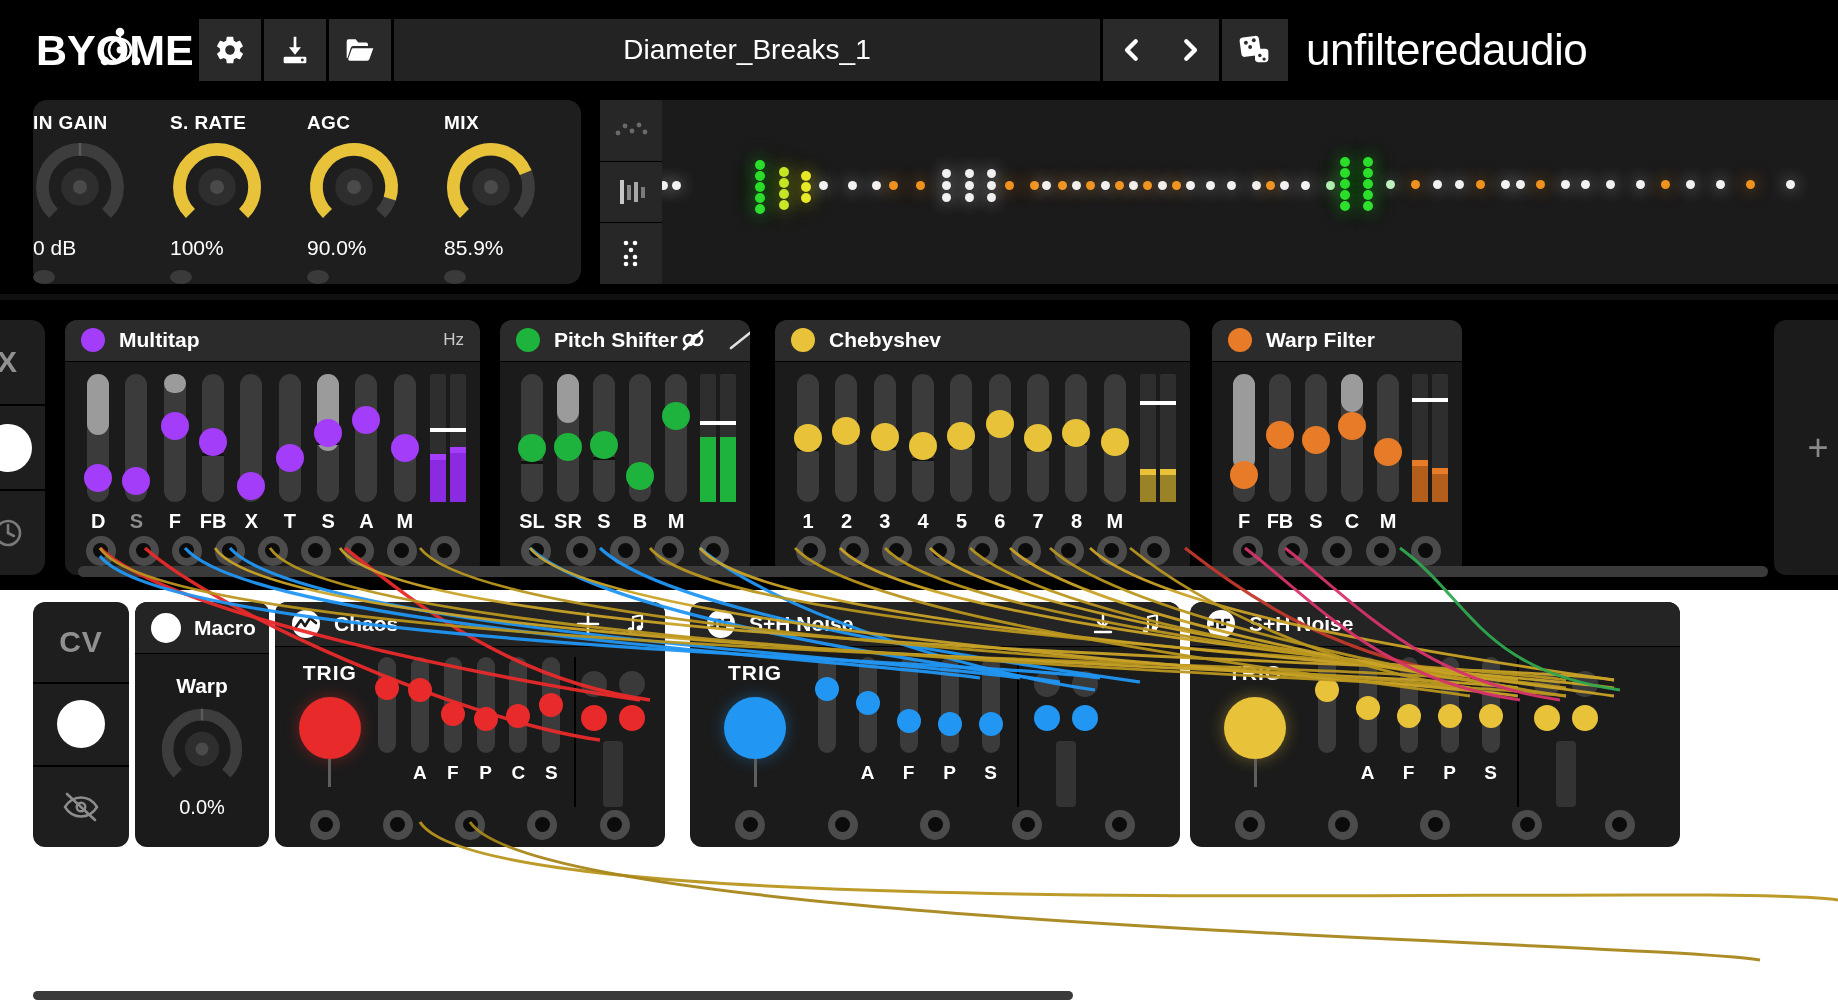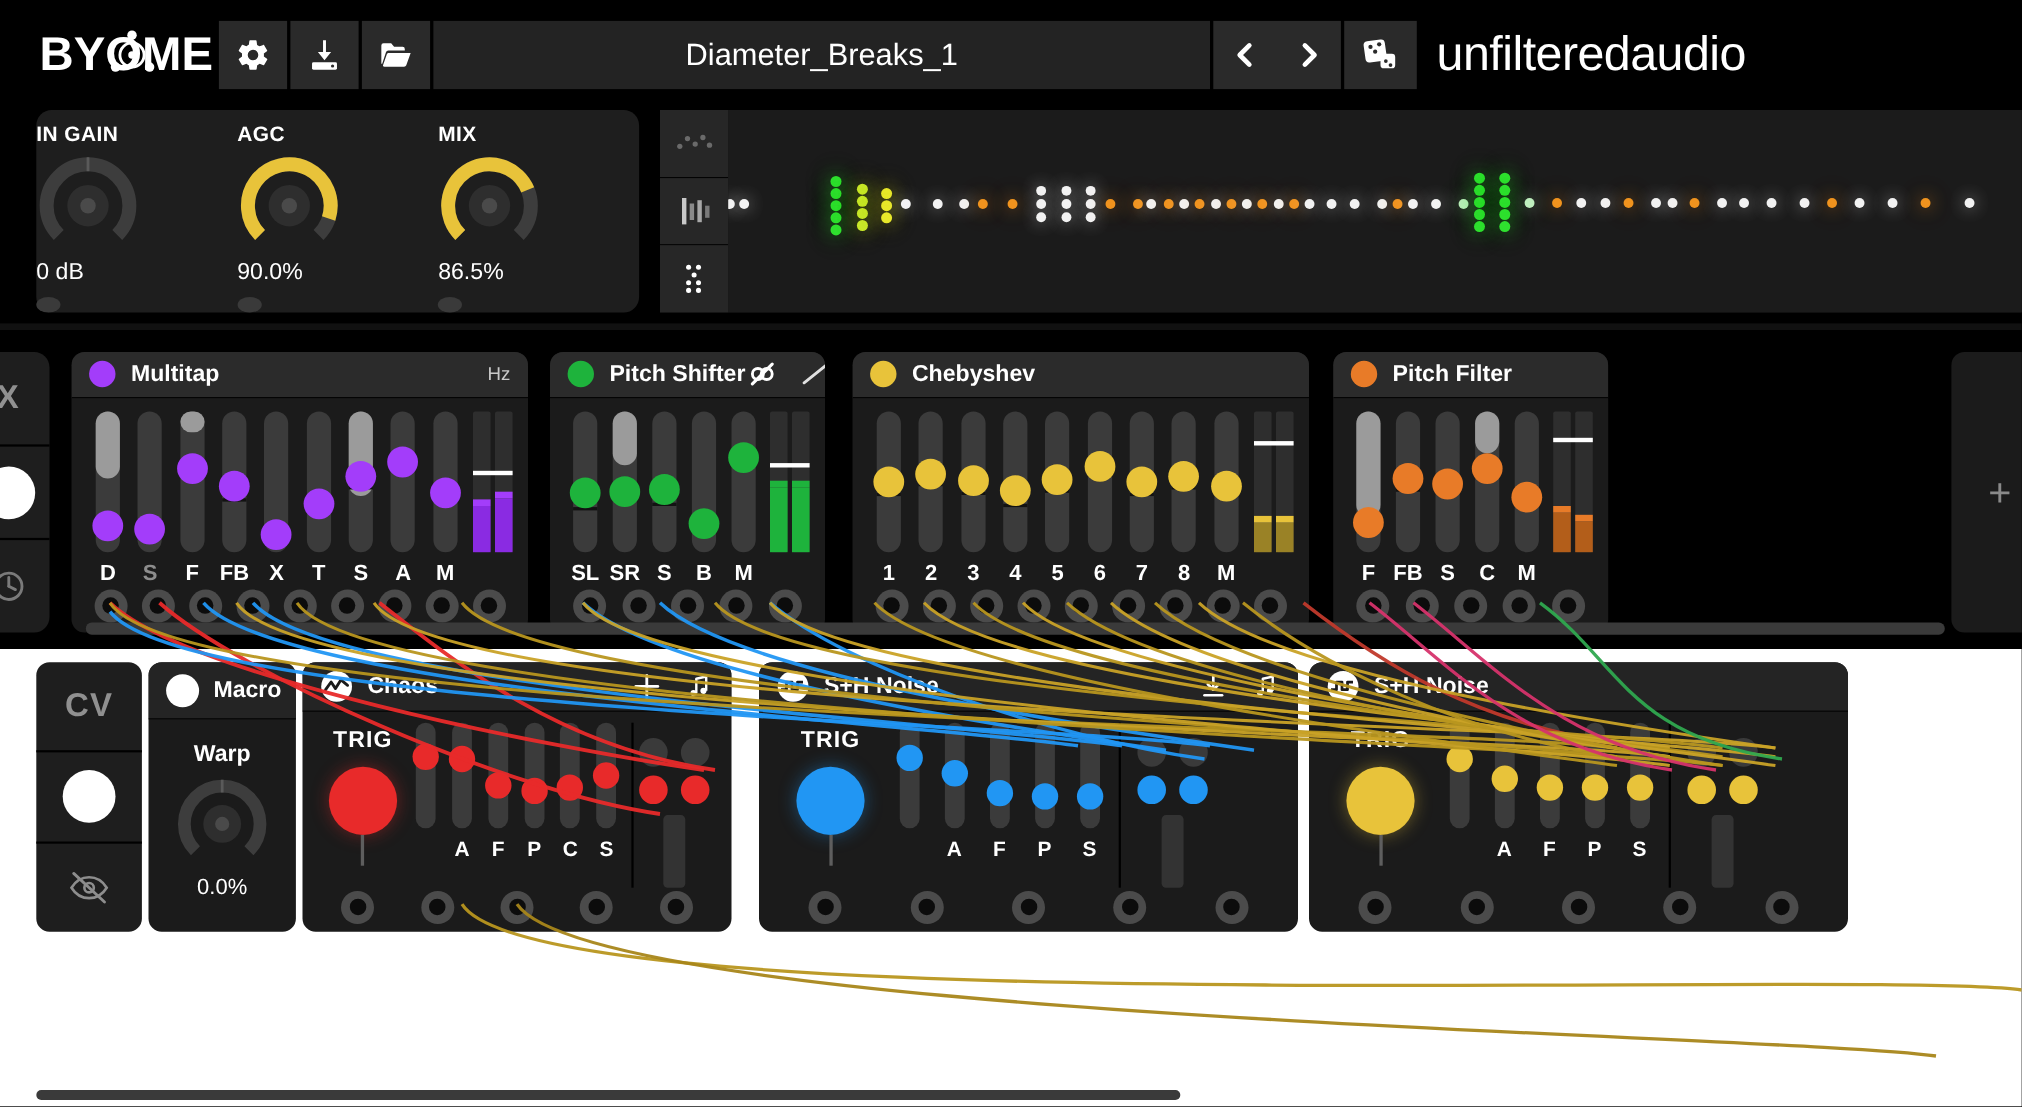--- a/index.html
+++ b/index.html
@@ -264,39 +264,50 @@
           <div class="gknob-dial"><svg viewBox="0 0 94 94" width="94" height="94">
               <path d="M 20.412785027385816 73.58721497261419 A 37.6 37.6 0 1 1 73.58721497261419 73.58721497261418" stroke="#3d3d3d" stroke-width="12.690000000000001" fill="none"></path>
               <line x1="47" y1="3.054999999999998" x2="47" y2="15.745" stroke="#5a5a5a" stroke-width="2.5"></line>
               <circle cx="47" cy="47" r="18.8" fill="#2e2e2e"></circle>
               <circle cx="47" cy="47" r="7.05" fill="#4a4a4a"></circle>
             </svg></div>
           <div class="gknob-val">0 dB</div>
           <div class="gknob-dot"></div>
         </div>
         <div class="gknob">
+          <div class="gknob-label">S. RATE</div>
+          <div class="gknob-dial"><svg viewBox="0 0 94 94" width="94" height="94">
+              <path d="M 20.412785027385816 73.58721497261419 A 37.6 37.6 0 1 1 73.58721497261419 73.58721497261418" stroke="#3d3d3d" stroke-width="12.690000000000001" fill="none"></path>
+              <path d="M 20.412785027385816 73.58721497261419 A 37.6 37.6 0 1 1 73.58721497261419 73.58721497261418" stroke="#e8c33a" stroke-width="12.690000000000001" fill="none"></path>
+              <circle cx="47" cy="47" r="18.8" fill="#2e2e2e"></circle>
+              <circle cx="47" cy="47" r="7.05" fill="#4a4a4a"></circle>
+            </svg></div>
+          <div class="gknob-val">100%</div>
+          <div class="gknob-dot"></div>
+        </div>
+        <div class="gknob">
           <div class="gknob-label">AGC</div>
           <div class="gknob-dial"><svg viewBox="0 0 94 94" width="94" height="94">
               <path d="M 20.412785027385816 73.58721497261419 A 37.6 37.6 0 1 1 73.58721497261419 73.58721497261418" stroke="#3d3d3d" stroke-width="12.690000000000001" fill="none"></path>
               <path d="M 20.412785027385816 73.58721497261419 A 37.6 37.6 0 1 1 82.75972501269777 58.61903898849801" stroke="#e8c33a" stroke-width="12.690000000000001" fill="none"></path>
               <circle cx="47" cy="47" r="18.8" fill="#2e2e2e"></circle>
               <circle cx="47" cy="47" r="7.05" fill="#4a4a4a"></circle>
             </svg></div>
           <div class="gknob-val">90.0%</div>
           <div class="gknob-dot"></div>
         </div>
         <div class="gknob">
           <div class="gknob-label">MIX</div>
           <div class="gknob-dial"><svg viewBox="0 0 94 94" width="94" height="94">
               <path d="M 20.412785027385816 73.58721497261419 A 37.6 37.6 0 1 1 73.58721497261419 73.58721497261418" stroke="#3d3d3d" stroke-width="12.690000000000001" fill="none"></path>
               <path d="M 20.412785027385816 73.58721497261419 A 37.6 37.6 0 1 1 81.73787042242438 32.6111029430726" stroke="#e8c33a" stroke-width="12.690000000000001" fill="none"></path>
               <circle cx="47" cy="47" r="18.8" fill="#2e2e2e"></circle>
               <circle cx="47" cy="47" r="7.05" fill="#4a4a4a"></circle>
             </svg></div>
-          <div class="gknob-val">86.5%</div>
+          <div class="gknob-val">85.9%</div>
           <div class="gknob-dot"></div>
         </div>
       </div>
     <div class="meterpanel">
       <div class="meter-tabs">
         <div class="meter-tab">
           <svg width="40" height="26" viewBox="0 0 40 26">
             <circle cx="7" cy="16" r="2.4" fill="#6a6a6a"></circle>
             <circle cx="14" cy="9" r="2.4" fill="#6a6a6a"></circle>
             <circle cx="21" cy="14" r="2.4" fill="#6a6a6a"></circle>
@@ -782,21 +793,21 @@
           <div class="jack">
             <span class="jack-ring">
               <i></i>
             </span>
           </div>
         </div>
       </div>
       <div class="module" style="left: 1212px; width: 250px; height: 255px;">
         <div class="mod-head">
           <div class="mod-dot" style="background: rgb(232, 123, 40);"></div>
-          <div class="mod-name">Pitch Filter</div>
+          <div class="mod-name">Warp Filter</div>
           <div class="mod-head-right"></div>
         </div>
         <div class="mod-body">
           <div class="sl-col">
             <div class="sl-track">
               <div class="sl-fill" style="top: 0px; height: 96px;"></div>
               <div class="sl-handle" style="background: rgb(232, 123, 40); top: 87px;"></div>
             </div>
             <div class="sl-label">F</div>
           </div>

